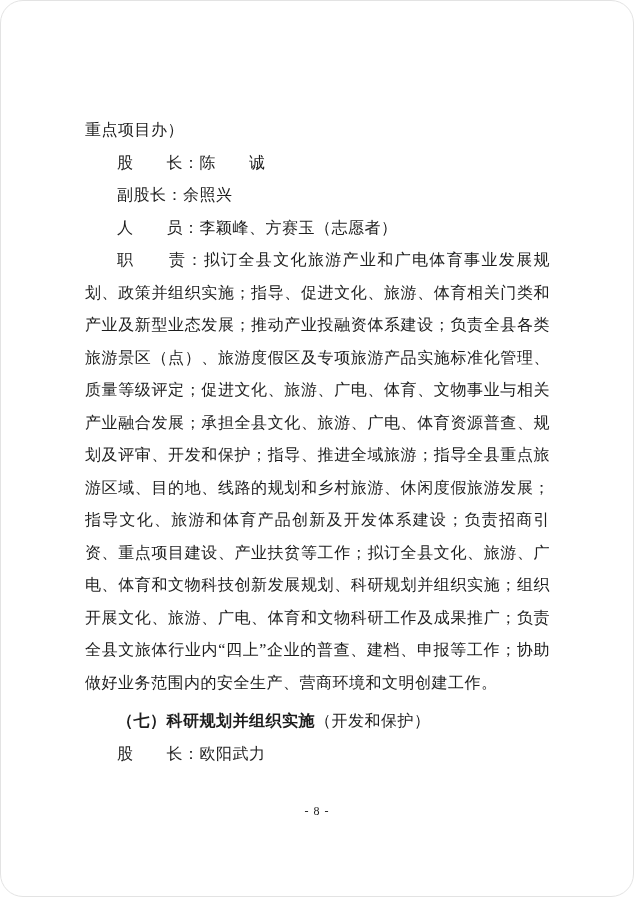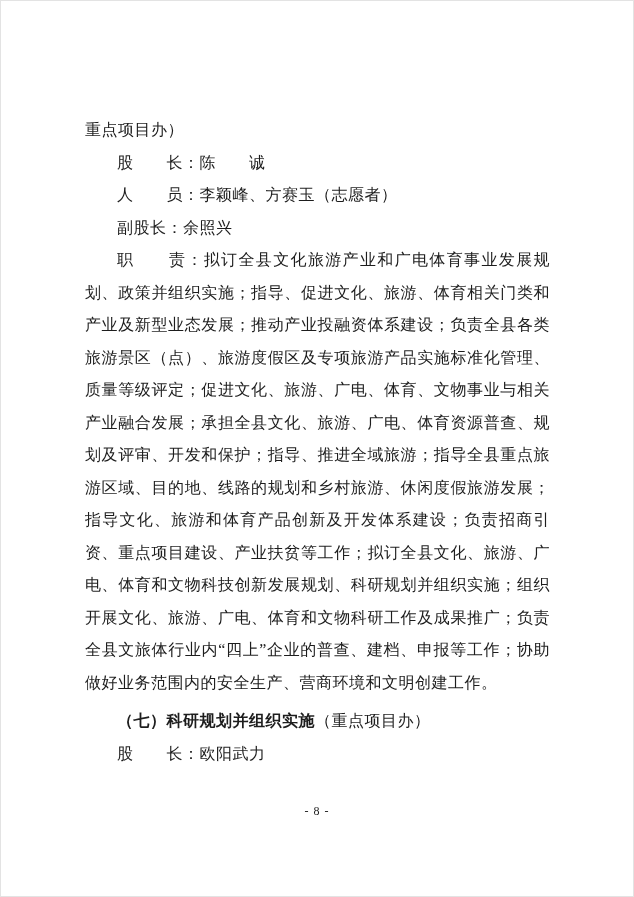--- a/index.html
+++ b/index.html
@@ -10,20 +10,21 @@
   .page {
     position: relative;
     width: 634px;
     height: 897px;
     background: #ffffff;
     outline: 1px solid #e3e3e3;
     outline-offset: -1px;
     font-family: "Liberation Serif", "DejaVu Serif", serif;
     color: #1d1d1d;
     overflow: hidden;
+    border-radius: 23px;
   }
   .content {
     position: absolute;
     left: 85px;
     right: 84px;
     top: 114px;
   }
   .content p {
     margin: 0;
     font-size: 16px;
@@ -55,20 +56,20 @@
     font-family: "Liberation Serif", "DejaVu Serif", serif;
   }
 </style>
 </head>
 <body>
 
 <div class="page">
   <div class="content">
     <p class="line">重点项目办）</p>
     <p class="line indent">股　　长：陈　　诚</p>
+    <p class="line indent">副股长：余照兴</p>
     <p class="line indent">人　　员：李颖峰、方赛玉（志愿者）</p>
-    <p class="line indent">副股长：余照兴</p>
     <p class="para indent">职　　责：拟订全县文化旅游产业和广电体育事业发展规划、政策并组织实施；指导、促进文化、旅游、体育相关门类和产业及新型业态发展；推动产业投融资体系建设；负责全县各类旅游景区（点）、旅游度假区及专项旅游产品实施标准化管理、质量等级评定；促进文化、旅游、广电、体育、文物事业与相关产业融合发展；承担全县文化、旅游、广电、体育资源普查、规划及评审、开发和保护；指导、推进全域旅游；指导全县重点旅游区域、目的地、线路的规划和乡村旅游、休闲度假旅游发展；指导文化、旅游和体育产品创新及开发体系建设；负责招商引资、重点项目建设、产业扶贫等工作；拟订全县文化、旅游、广电、体育和文物科技创新发展规划、科研规划并组织实施；组织开展文化、旅游、广电、体育和文物科研工作及成果推广；负责全县文旅体行业内“四上”企业的普查、建档、申报等工作；协助做好业务范围内的安全生产、营商环境和文明创建工作。</p>
-    <p class="line indent heading"><span class="bold">（七）科研规划并组织实施</span><span>（重点项目办）</span></p>
+    <p class="line indent heading"><span class="bold">（七）科研规划并组织实施</span><span>（开发和保护）</span></p>
     <p class="line indent">股　　长：欧阳武力</p>
   </div>
   <div class="page-number">- 8 -</div>
 </div>
 
 </body></html>

